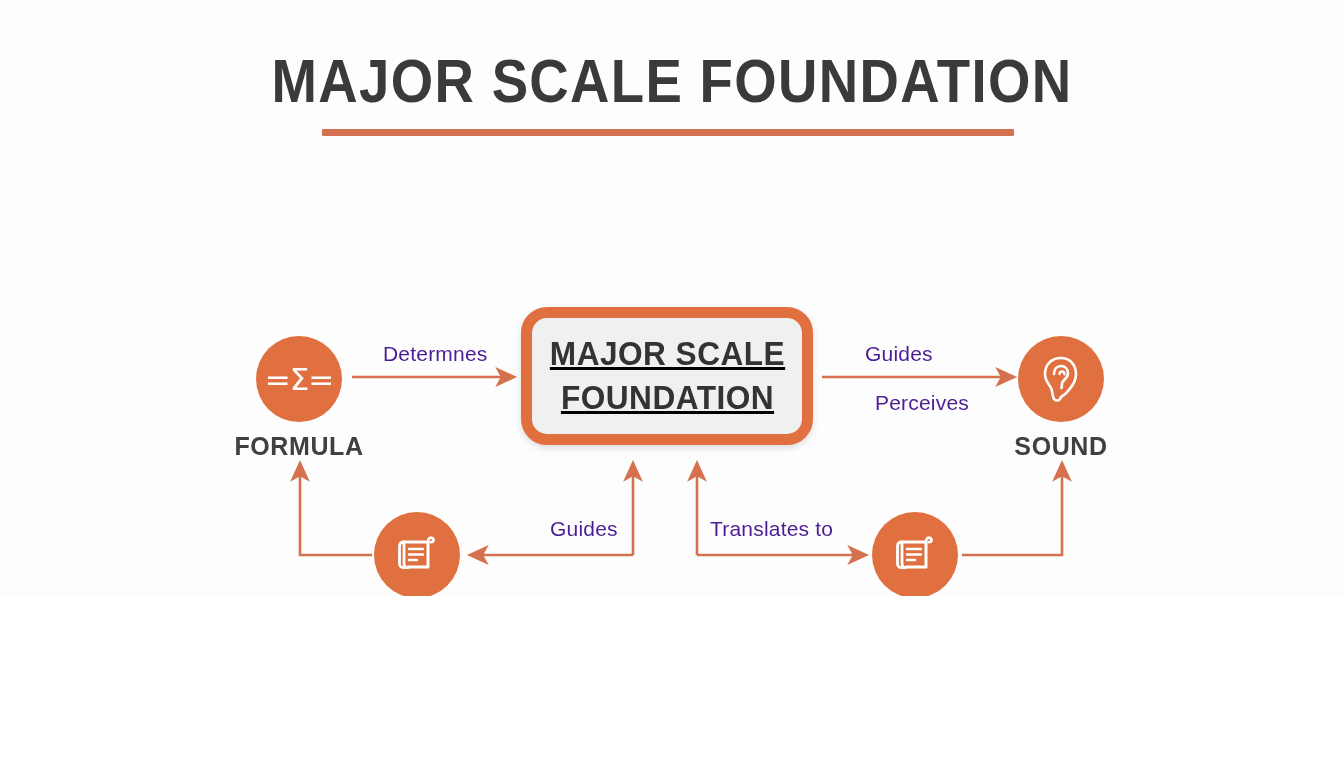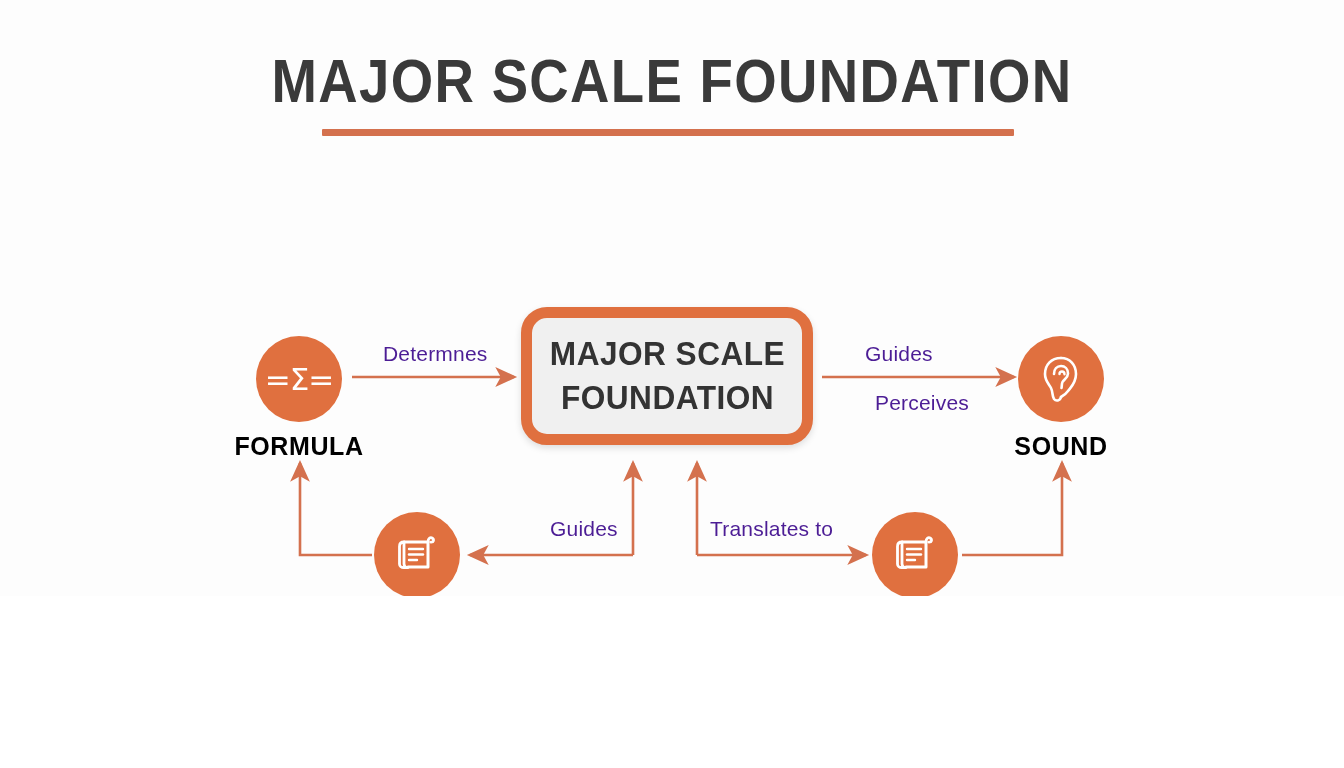--- a/index.html
+++ b/index.html
@@ -53,20 +53,21 @@
     width: 292px;
     height: 138px;
     background: #f0f0f0;
     border: 11px solid #E0703F;
     border-radius: 26px;
     box-sizing: border-box;
     display: flex;
     align-items: center;
     justify-content: center;
     box-shadow: 0 3px 7px rgba(0,0,0,0.13);
+    text-decoration: underline;
   }
   #central-node-label {
     font-family: "Liberation Sans Narrow", "Liberation Sans", sans-serif;
     font-size: 34px;
     font-weight: 700;
     color: #333333;
     letter-spacing: 0.5px;
     line-height: 1.28;
     text-align: center;
     transform: scaleX(0.93);
@@ -89,21 +90,21 @@
     justify-content: center;
   }
   .node-label {
     position: absolute;
     left: 50%;
     transform: translateX(-50%);
     top: 96px;
     font-family: "Liberation Sans Narrow", "Liberation Sans", sans-serif;
     font-size: 25px;
     font-weight: 700;
-    color: #000000;
+    color: #404040;
     letter-spacing: 0.6px;
     white-space: nowrap;
   }
   #node-formula  { left: 256px; top: 336px; }
   #node-sound    { left: 1018px; top: 336px; }
   #node-scroll   { left: 374px; top: 512px; }
   #node-blueprint{ left: 872px; top: 512px; }
 
   .formula-glyph {
     color: #ffffff;

